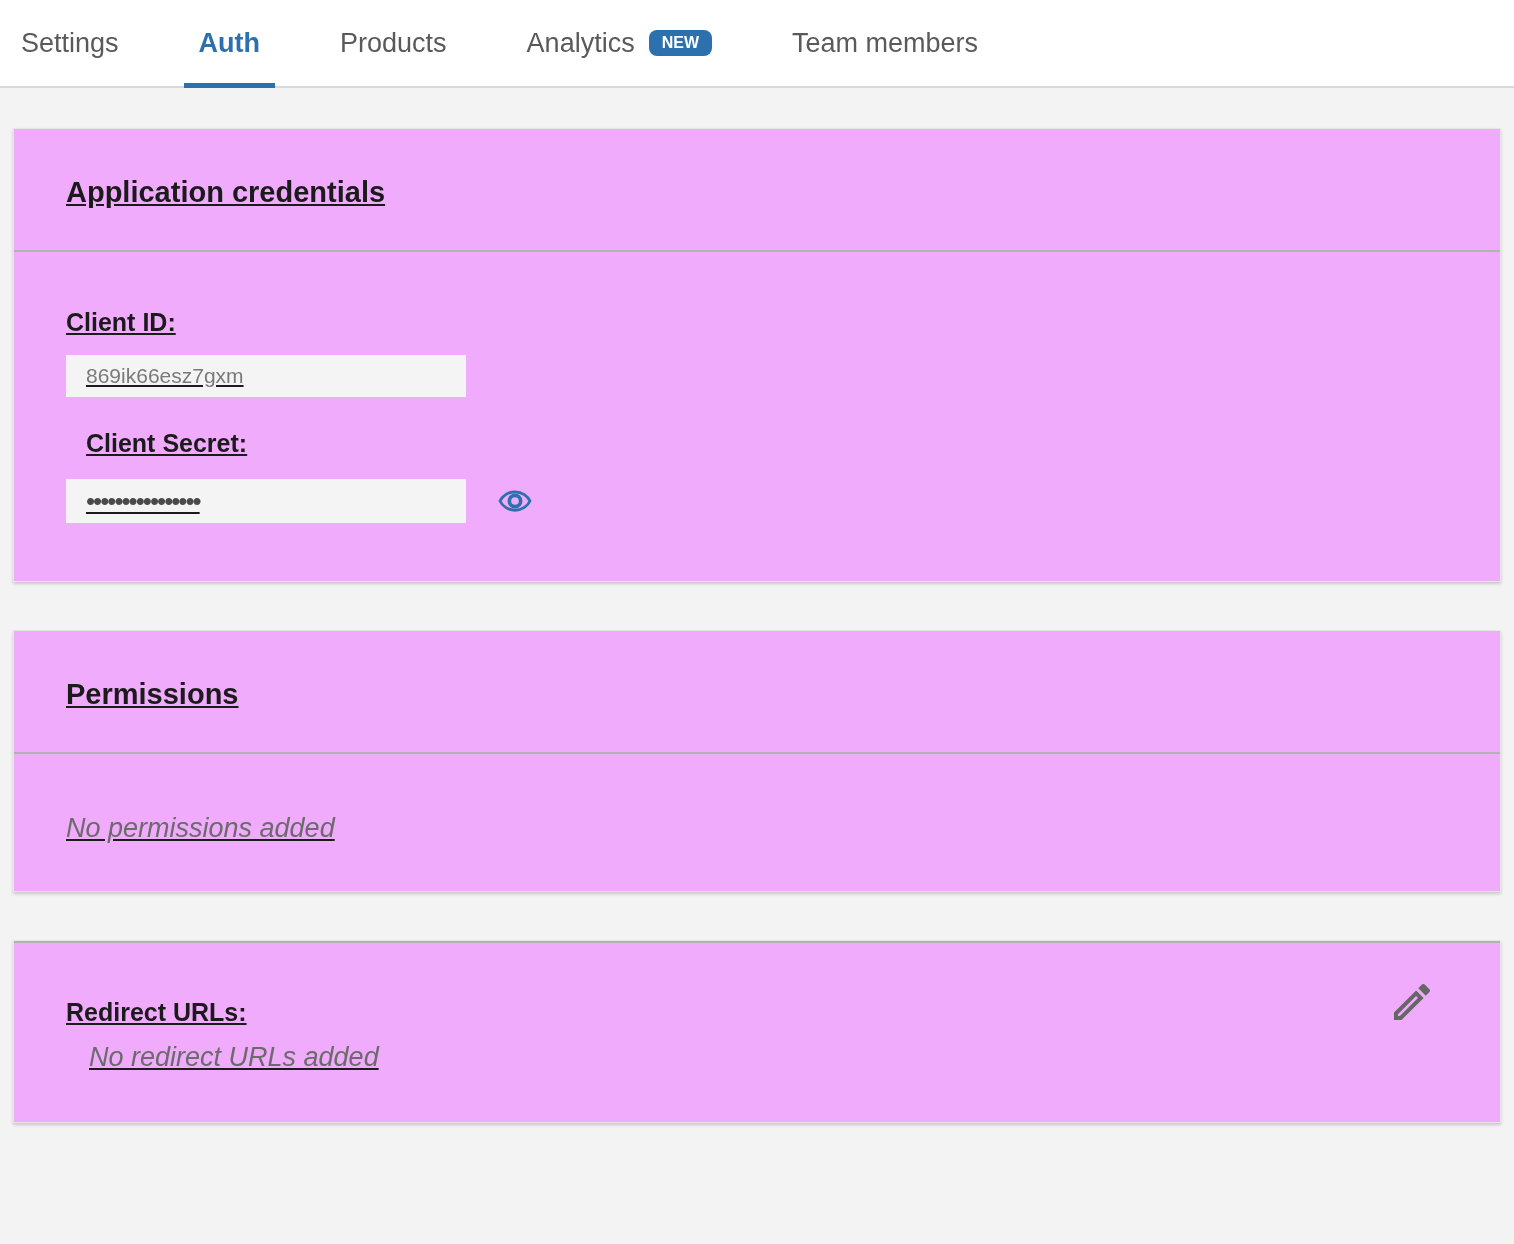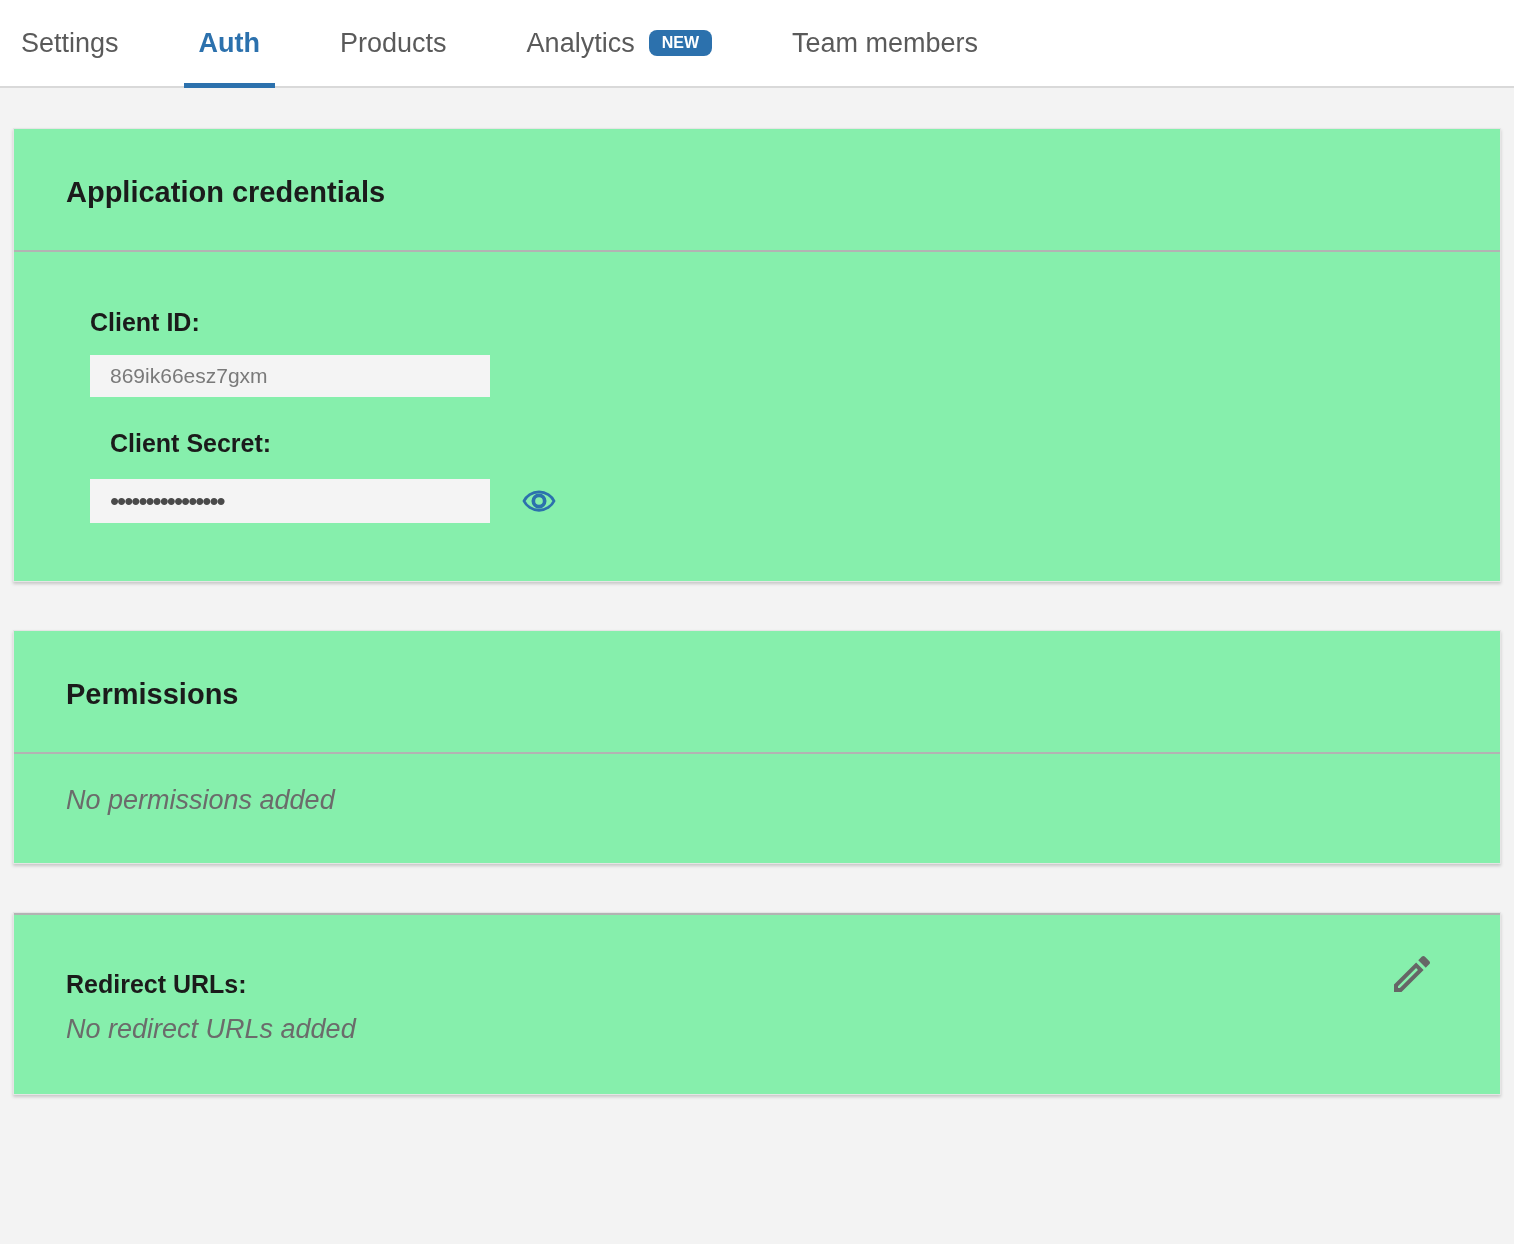--- a/index.html
+++ b/index.html
@@ -47,42 +47,43 @@
     font-size: 16px;
     font-weight: bold;
     padding: 5px 13px;
     border-radius: 8px;
     line-height: 1;
   }
 
   
   .card {
     margin: 0 13px;
-    background: #86efac;
+    background: #f0abfc;
     border: 1px solid #e5e5e5;
     box-shadow: 0 2px 3px rgba(0,0,0,0.18);
+    text-decoration: underline;
   }
   .card-1 { margin-top: 40px; }
   .card-2, .card-3 { margin-top: 48px; }
   .card-header { padding: 47px 52px 41px; }
   .card-title {
     margin: 0;
     font-size: 29px;
     font-weight: bold;
     color: #1b1b1b;
   }
   .card-divider {
     height: 0;
     border: none;
     border-top: 2px solid #b3b3b3;
     margin: 0;
   }
 
   
-  .cred-body { padding: 56px 76px 58px; }
+  .cred-body { padding: 56px 52px 58px; }
   .field-label {
     font-size: 25px;
     font-weight: bold;
     color: #1b1b1b;
     line-height: 28px;
   }
   .field-input {
     width: 400px;
     height: 42px;
     background: #f4f4f4;
@@ -114,31 +115,31 @@
     padding: 0;
     width: 34px;
     height: 34px;
     cursor: pointer;
     display: flex;
     align-items: center;
     justify-content: center;
   }
 
   
-  .perm-body { padding: 31px 52px 48px; }
+  .perm-body { padding: 31px 52px 48px; margin-top: 28px; }
   .empty-text {
     font-size: 27px;
     font-style: italic;
     color: #6b6b6b;
     line-height: 30px;
   }
 
   
   .oauth-body { position: relative; padding: 55px 52px 50px; }
-  .oauth-empty { margin-top: 16px; }
+  .oauth-empty { margin-top: 16px; margin-left: 23px; }
   .edit-btn {
     position: absolute;
     top: 35px;
     right: 64px;
     width: 48px;
     height: 48px;
     background: none;
     border: none;
     padding: 0;
     cursor: pointer;

